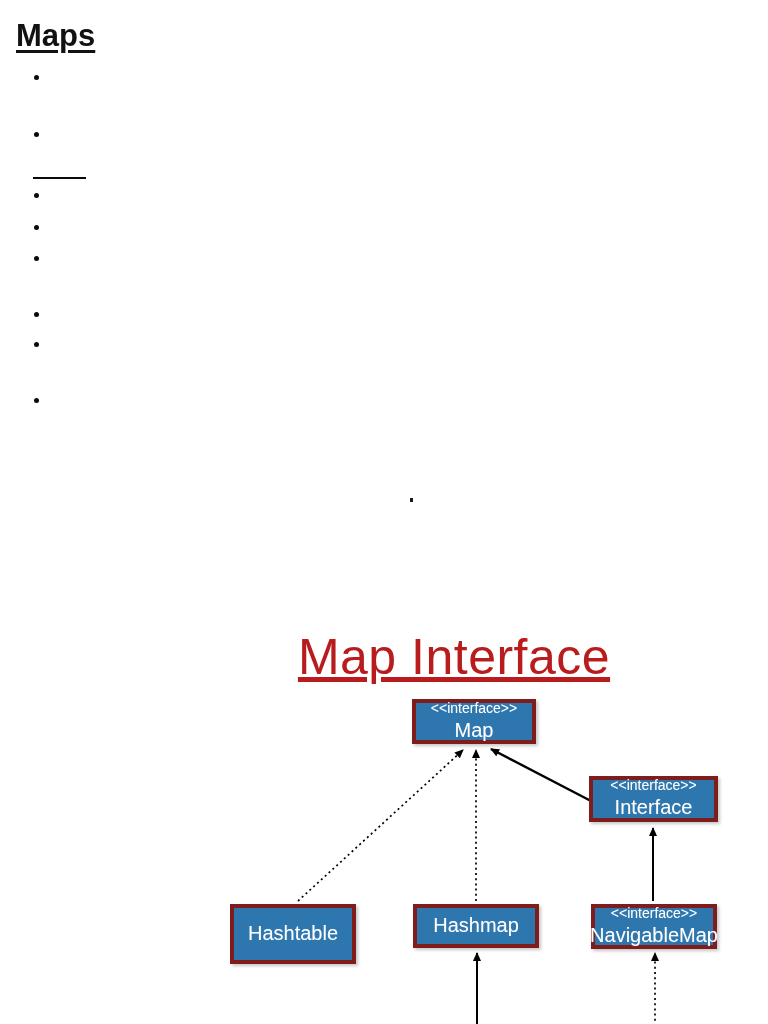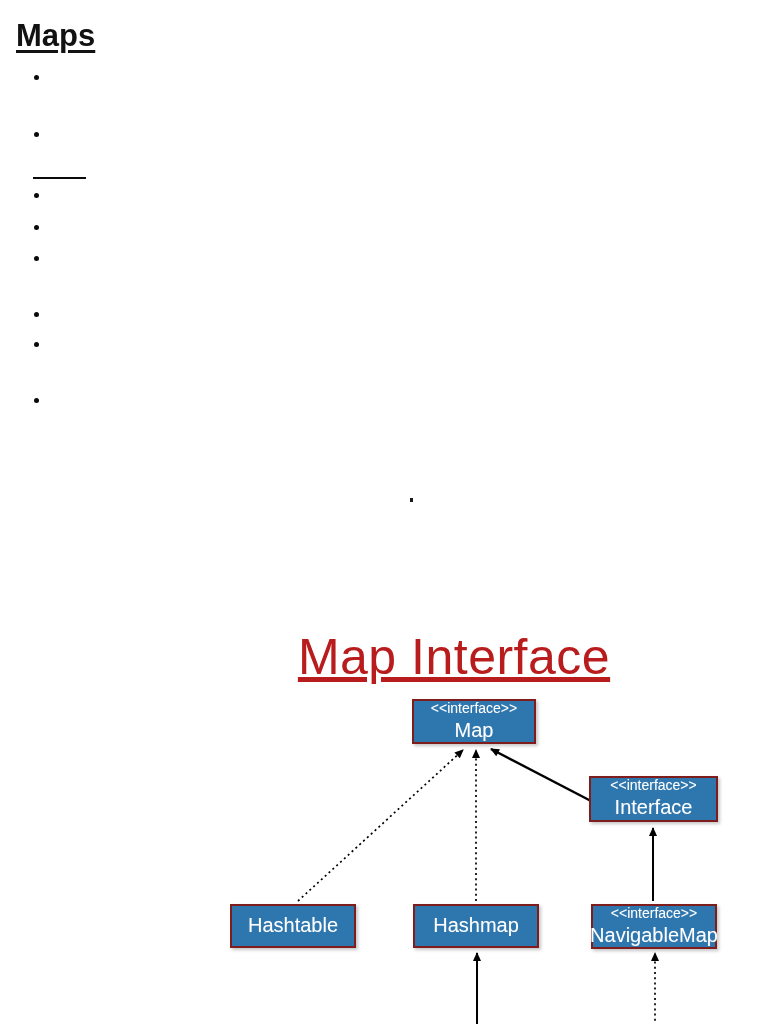--- a/index.html
+++ b/index.html
@@ -69,36 +69,36 @@
     left: 0;
     top: 0;
     width: 768px;
     height: 1024px;
     pointer-events: none;
   }
   .node {
     position: absolute;
     box-sizing: border-box;
     background: #2E76AE;
-    border: 2px solid #7f1d1d;
+    border: 4px solid #7f1d1d;
     box-shadow: 2px 2px 3px rgba(130,130,130,0.45);
     color: #ffffff;
     display: flex;
     flex-direction: column;
     align-items: center;
     justify-content: center;
     text-align: center;
     line-height: 1.28;
     text-shadow: 0 0 1px rgba(255,255,255,0.25);
   }
   .node .stereotype { font-size: 14px; }
   .node .node-name  { font-size: 20px; }
   .node-map          { left: 412px; top: 699px; width: 124px; height: 45px; }
   .node-sortedmap    { left: 589px; top: 776px; width: 129px; height: 46px; }
-  .node-hashtable    { left: 230px; top: 904px; width: 126px; height: 44px; }
+  .node-hashtable    { left: 230px; top: 904px; width: 126px; height: 60px; }
   .node-hashmap      { left: 413px; top: 904px; width: 126px; height: 44px; text-align: right; }
   .node-navigablemap { left: 591px; top: 904px; width: 126px; height: 45px; }
 </style>
 </head>
 <body>
 
 <div class="page">
 
   <h1 class="page-title">Maps</h1>
 

